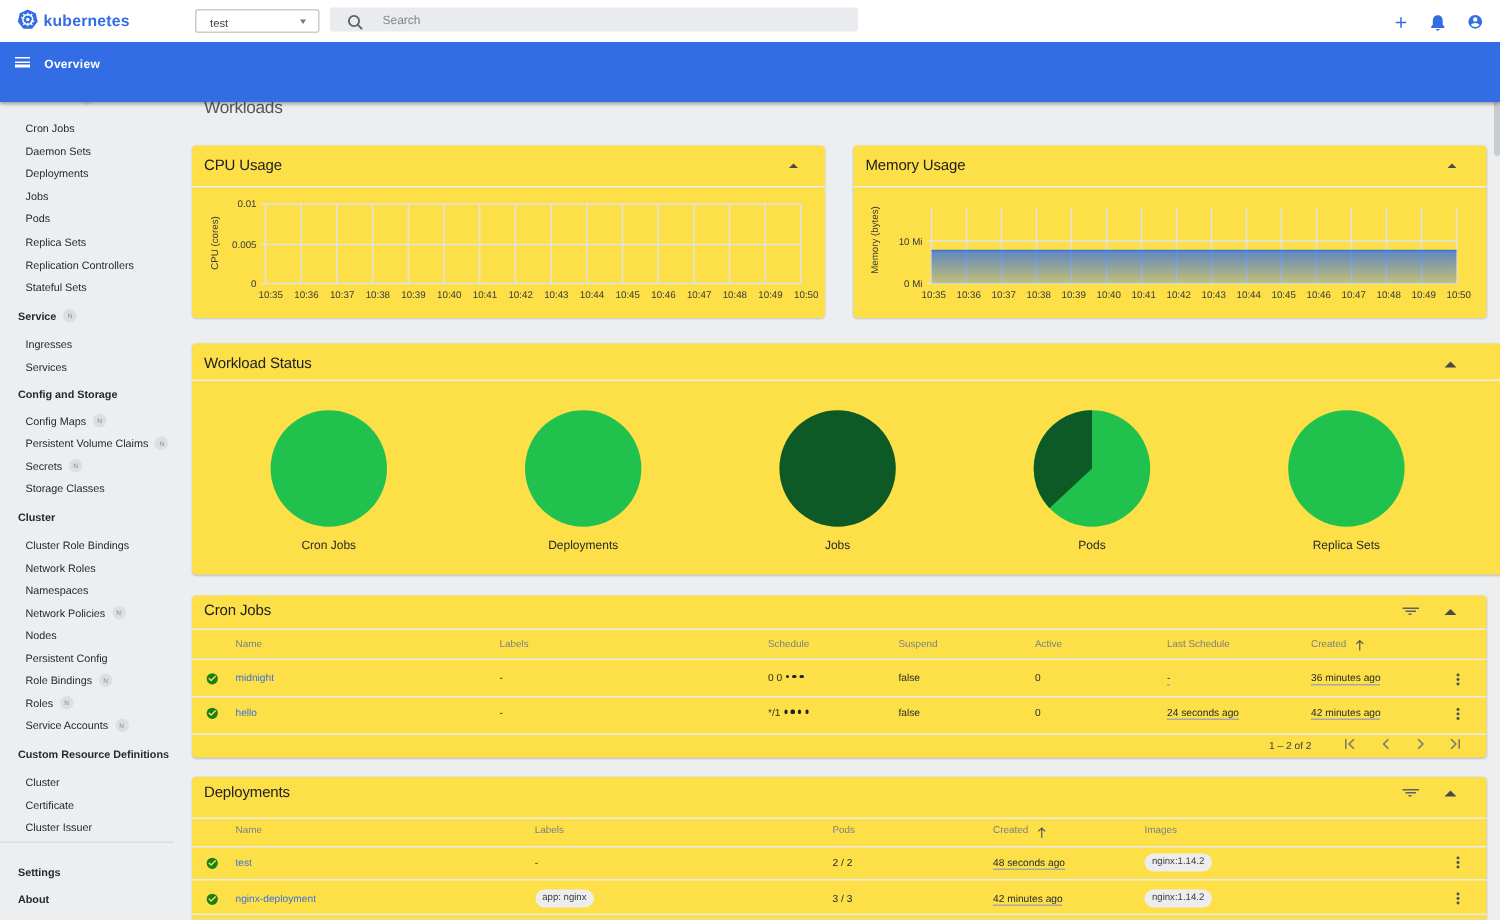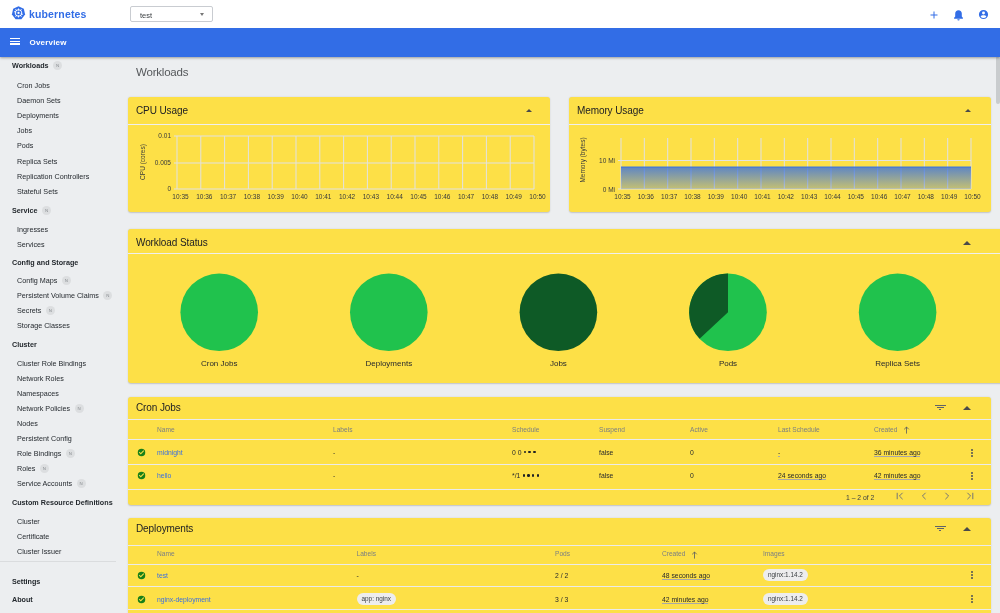--- a/index.html
+++ b/index.html
@@ -11,21 +11,21 @@
 #appbar { position:absolute; top:0; left:0; width:1000px; height:28px; background:#fff; z-index:5; }
 #logo { position:absolute; left:11px; top:6px; }
 #brand { position:absolute; left:29px; top:8px; font-size:10.5px; font-weight:bold; color:#326de6; letter-spacing:0.15px; }
 #nsbox { position:absolute; left:130px; top:6px; width:83px; height:16px; border:1px solid #c9ccd1; border-radius:2px; background:#fff; }
 #nsbox .txt { position:absolute; left:9px; top:3.8px; font-size:7.5px; color:#3c4043; }
 #nsbox .car { position:absolute; right:8px; top:6px; width:0; height:0; border-left:2.6px solid transparent; border-right:2.6px solid transparent; border-top:3.2px solid #777; }
 #searchbox { position:absolute; left:220px; top:4.5px; width:352px; height:16.5px; background:#e9ebee; border-radius:2px; }
 #searchbox .ph { position:absolute; left:35px; top:4px; font-size:8px; color:#80868b; }
 
 
-#toolbar { position:absolute; top:28px; left:0; width:1000px; height:29px; background:#326de6; z-index:4; box-shadow:0 1px 2.5px rgba(0,0,0,0.35); }
+#toolbar { position:absolute; top:28px; left:0; width:1000px; height:40px; background:#326de6; z-index:4; box-shadow:0 1px 2.5px rgba(0,0,0,0.35); }
 #toolbar .title { position:absolute; left:29.5px; top:9.5px; font-size:8px; font-weight:bold; color:#fff; letter-spacing:0.2px; }
 .burger { position:absolute; left:10px; top:10px; width:10px; }
 .burger div { height:1.3px; background:#fff; margin-bottom:1.4px; }
 
 
 #sidebar { position:absolute; top:54px; left:0; width:120px; height:559px; font-size:7.2px; color:#24292e; line-height:9px; }
 .nav-h { position:absolute; left:12px; font-weight:bold; white-space:nowrap; }
 .nav-i { position:absolute; left:17px; white-space:nowrap; }
 .badge { display:inline-block; vertical-align:middle; margin-left:4.5px; margin-top:-1.5px; width:9px; height:9px; line-height:9px; border-radius:50%; background:#dcdee0; color:#8a8e92; font-size:4.4px; text-align:center; font-weight:normal; }
 #navdivider { position:absolute; left:0; top:507px; width:116px; border-top:1px solid #dadcde; }
@@ -74,20 +74,27 @@
       <line x1="12.2" y1="6.6" x2="14" y2="4.3"></line>
       <line x1="6" y1="4.3" x2="7.8" y2="6.6"></line>
       <line x1="12.2" y1="12" x2="14" y2="14.3"></line>
     </g>
   </svg>
   <div id="brand">kubernetes</div>
   <div id="nsbox">
       <span class="txt">test</span>
       <span class="car"></span>
     </div>
+  <div id="searchbox">
+    <svg style="position:absolute;left:11px;top:4px" width="12" height="12" viewBox="0 0 12 12">
+      <circle cx="5" cy="5" r="3.4" fill="none" stroke="#5f6368" stroke-width="1.25"></circle>
+      <line x1="7.6" y1="7.6" x2="10.4" y2="10.4" stroke="#5f6368" stroke-width="1.35"></line>
+    </svg>
+    <span class="ph">Search</span>
+  </div>
 
   <svg style="position:absolute;left:930px;top:11px" width="8" height="8" viewBox="0 0 8 8">
     <path d="M4 0.5v7M0.5 4h7" stroke="#326de6" stroke-width="1"></path>
   </svg>
   <svg style="position:absolute;left:953px;top:9px" width="11" height="12" viewBox="0 0 12 13">
     <path d="M6 1.2c-2.2 0-3.6 1.6-3.6 3.8v3L1.2 9.6v0.9h9.6V9.6L9.6 8V4.9c0-2.2-1.4-3.7-3.6-3.7z" fill="#326de6"></path>
     <path d="M4.7 11.2a1.3 1.3 0 0 0 2.6 0z" fill="#326de6"></path>
   </svg>
   <svg style="position:absolute;left:978px;top:9px" width="11" height="11" viewBox="0 0 24 24">
     <path fill="#326de6" d="M12 2A10 10 0 1 0 12 22 10 10 0 0 0 12 2zm0 3.5a3.2 3.2 0 1 1 0 6.4 3.2 3.2 0 0 1 0-6.4zm0 14.3a7.9 7.9 0 0 1-6.2-3c.1-2 4.2-3.1 6.2-3.1s6.1 1.1 6.2 3.1a7.9 7.9 0 0 1-6.2 3z"></path>

